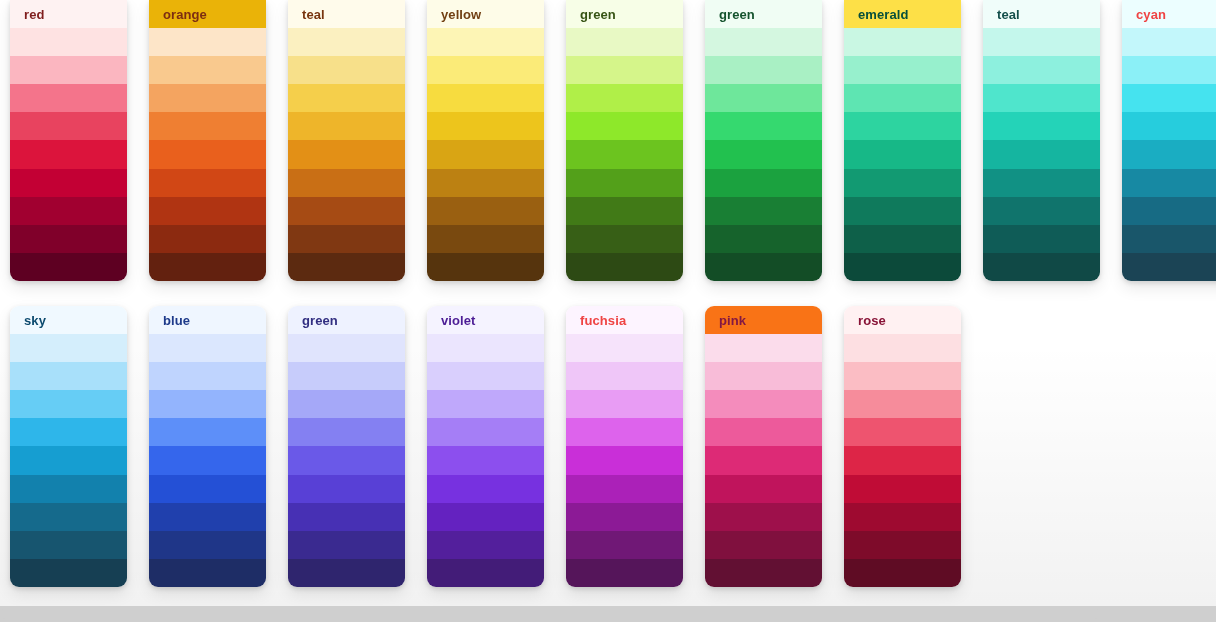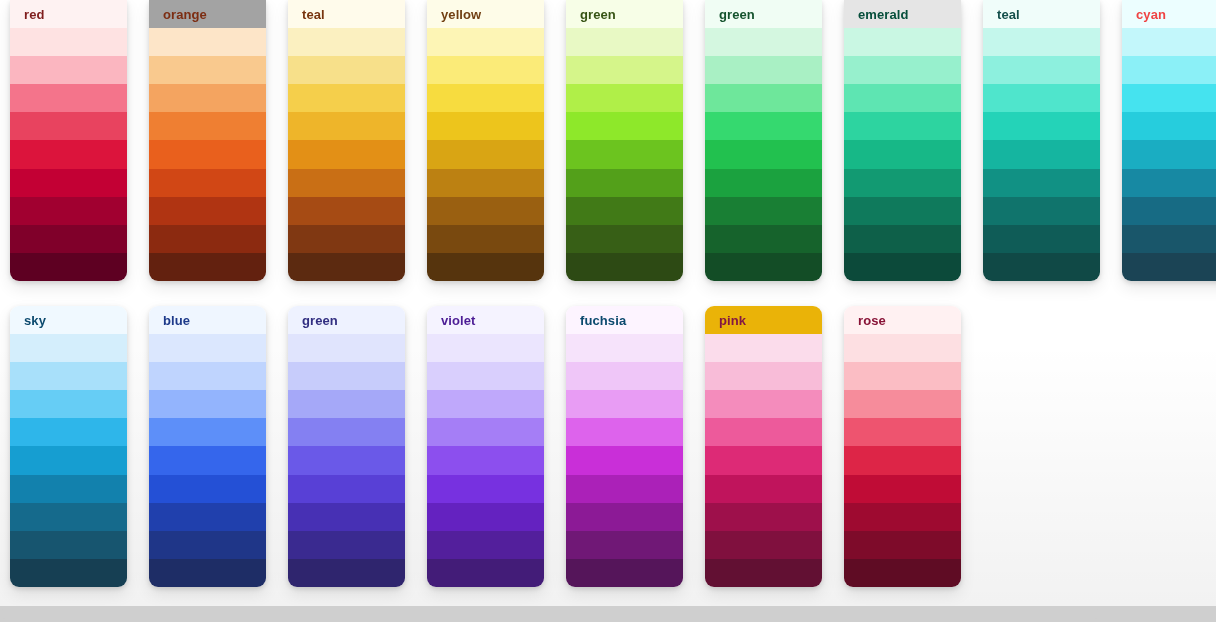--- a/index.html
+++ b/index.html
@@ -113,21 +113,21 @@
         <div class="swatch" style="background: rgb(251, 182, 192);"></div>
         <div class="swatch" style="background: rgb(244, 116, 139);"></div>
         <div class="swatch" style="background: rgb(232, 67, 95);"></div>
         <div class="swatch" style="background: rgb(220, 20, 60);"></div>
         <div class="swatch" style="background: rgb(195, 0, 52);"></div>
         <div class="swatch" style="background: rgb(161, 0, 48);"></div>
         <div class="swatch" style="background: rgb(128, 0, 42);"></div>
         <div class="swatch" style="background: rgb(94, 0, 34);"></div>
       </div>
       <div class="color-card">
-        <div class="swatch swatch-label" style="background: #a3a3a3;">
+        <div class="swatch swatch-label" style="background: #eab308;">
           <span class="swatch-label-text" style="color: rgb(124, 45, 18);">orange</span>
         </div>
         <div class="swatch" style="background: rgb(253, 229, 200);"></div>
         <div class="swatch" style="background: rgb(249, 201, 142);"></div>
         <div class="swatch" style="background: rgb(244, 164, 96);"></div>
         <div class="swatch" style="background: rgb(239, 127, 50);"></div>
         <div class="swatch" style="background: rgb(233, 96, 29);"></div>
         <div class="swatch" style="background: rgb(209, 71, 21);"></div>
         <div class="swatch" style="background: rgb(176, 52, 18);"></div>
         <div class="swatch" style="background: rgb(140, 42, 16);"></div>
@@ -183,21 +183,21 @@
         <div class="swatch" style="background: rgb(169, 240, 196);"></div>
         <div class="swatch" style="background: rgb(110, 231, 155);"></div>
         <div class="swatch" style="background: rgb(53, 217, 111);"></div>
         <div class="swatch" style="background: rgb(34, 193, 79);"></div>
         <div class="swatch" style="background: rgb(27, 162, 63);"></div>
         <div class="swatch" style="background: rgb(25, 127, 52);"></div>
         <div class="swatch" style="background: rgb(22, 99, 44);"></div>
         <div class="swatch" style="background: rgb(19, 77, 38);"></div>
       </div>
       <div class="color-card">
-        <div class="swatch swatch-label" style="background: #e5e5e5;">
+        <div class="swatch swatch-label" style="background: #fde047;">
           <span class="swatch-label-text" style="color: rgb(6, 78, 59);">emerald</span>
         </div>
         <div class="swatch" style="background: rgb(201, 247, 227);"></div>
         <div class="swatch" style="background: rgb(151, 240, 205);"></div>
         <div class="swatch" style="background: rgb(94, 229, 178);"></div>
         <div class="swatch" style="background: rgb(45, 212, 160);"></div>
         <div class="swatch" style="background: rgb(23, 184, 135);"></div>
         <div class="swatch" style="background: rgb(18, 154, 114);"></div>
         <div class="swatch" style="background: rgb(15, 122, 92);"></div>
         <div class="swatch" style="background: rgb(14, 96, 73);"></div>
@@ -284,34 +284,34 @@
         <div class="swatch" style="background: rgb(191, 168, 251);"></div>
         <div class="swatch" style="background: rgb(165, 126, 246);"></div>
         <div class="swatch" style="background: rgb(140, 79, 238);"></div>
         <div class="swatch" style="background: rgb(119, 49, 224);"></div>
         <div class="swatch" style="background: rgb(100, 34, 192);"></div>
         <div class="swatch" style="background: rgb(83, 31, 156);"></div>
         <div class="swatch" style="background: rgb(67, 28, 120);"></div>
       </div>
       <div class="color-card">
         <div class="swatch swatch-label" style="background: rgb(253, 244, 255);">
-          <span class="swatch-label-text" style="color: #0c4a6e; text-align: right;">fuchsia</span>
+          <span class="swatch-label-text" style="color: #ef4444; text-align: right;">fuchsia</span>
         </div>
         <div class="swatch" style="background: rgb(246, 227, 251);"></div>
         <div class="swatch" style="background: rgb(239, 198, 248);"></div>
         <div class="swatch" style="background: rgb(232, 156, 244);"></div>
         <div class="swatch" style="background: rgb(221, 99, 236);"></div>
         <div class="swatch" style="background: rgb(201, 47, 216);"></div>
         <div class="swatch" style="background: rgb(171, 33, 184);"></div>
         <div class="swatch" style="background: rgb(140, 26, 150);"></div>
         <div class="swatch" style="background: rgb(112, 24, 118);"></div>
         <div class="swatch" style="background: rgb(85, 21, 90);"></div>
       </div>
       <div class="color-card">
-        <div class="swatch swatch-label" style="background: #eab308;">
+        <div class="swatch swatch-label" style="background: #f97316;">
           <span class="swatch-label-text" style="color: rgb(131, 24, 67);">pink</span>
         </div>
         <div class="swatch" style="background: rgb(251, 220, 235);"></div>
         <div class="swatch" style="background: rgb(248, 188, 216);"></div>
         <div class="swatch" style="background: rgb(244, 140, 188);"></div>
         <div class="swatch" style="background: rgb(237, 90, 155);"></div>
         <div class="swatch" style="background: rgb(221, 42, 118);"></div>
         <div class="swatch" style="background: rgb(192, 20, 92);"></div>
         <div class="swatch" style="background: rgb(158, 16, 75);"></div>
         <div class="swatch" style="background: rgb(128, 16, 62);"></div>

